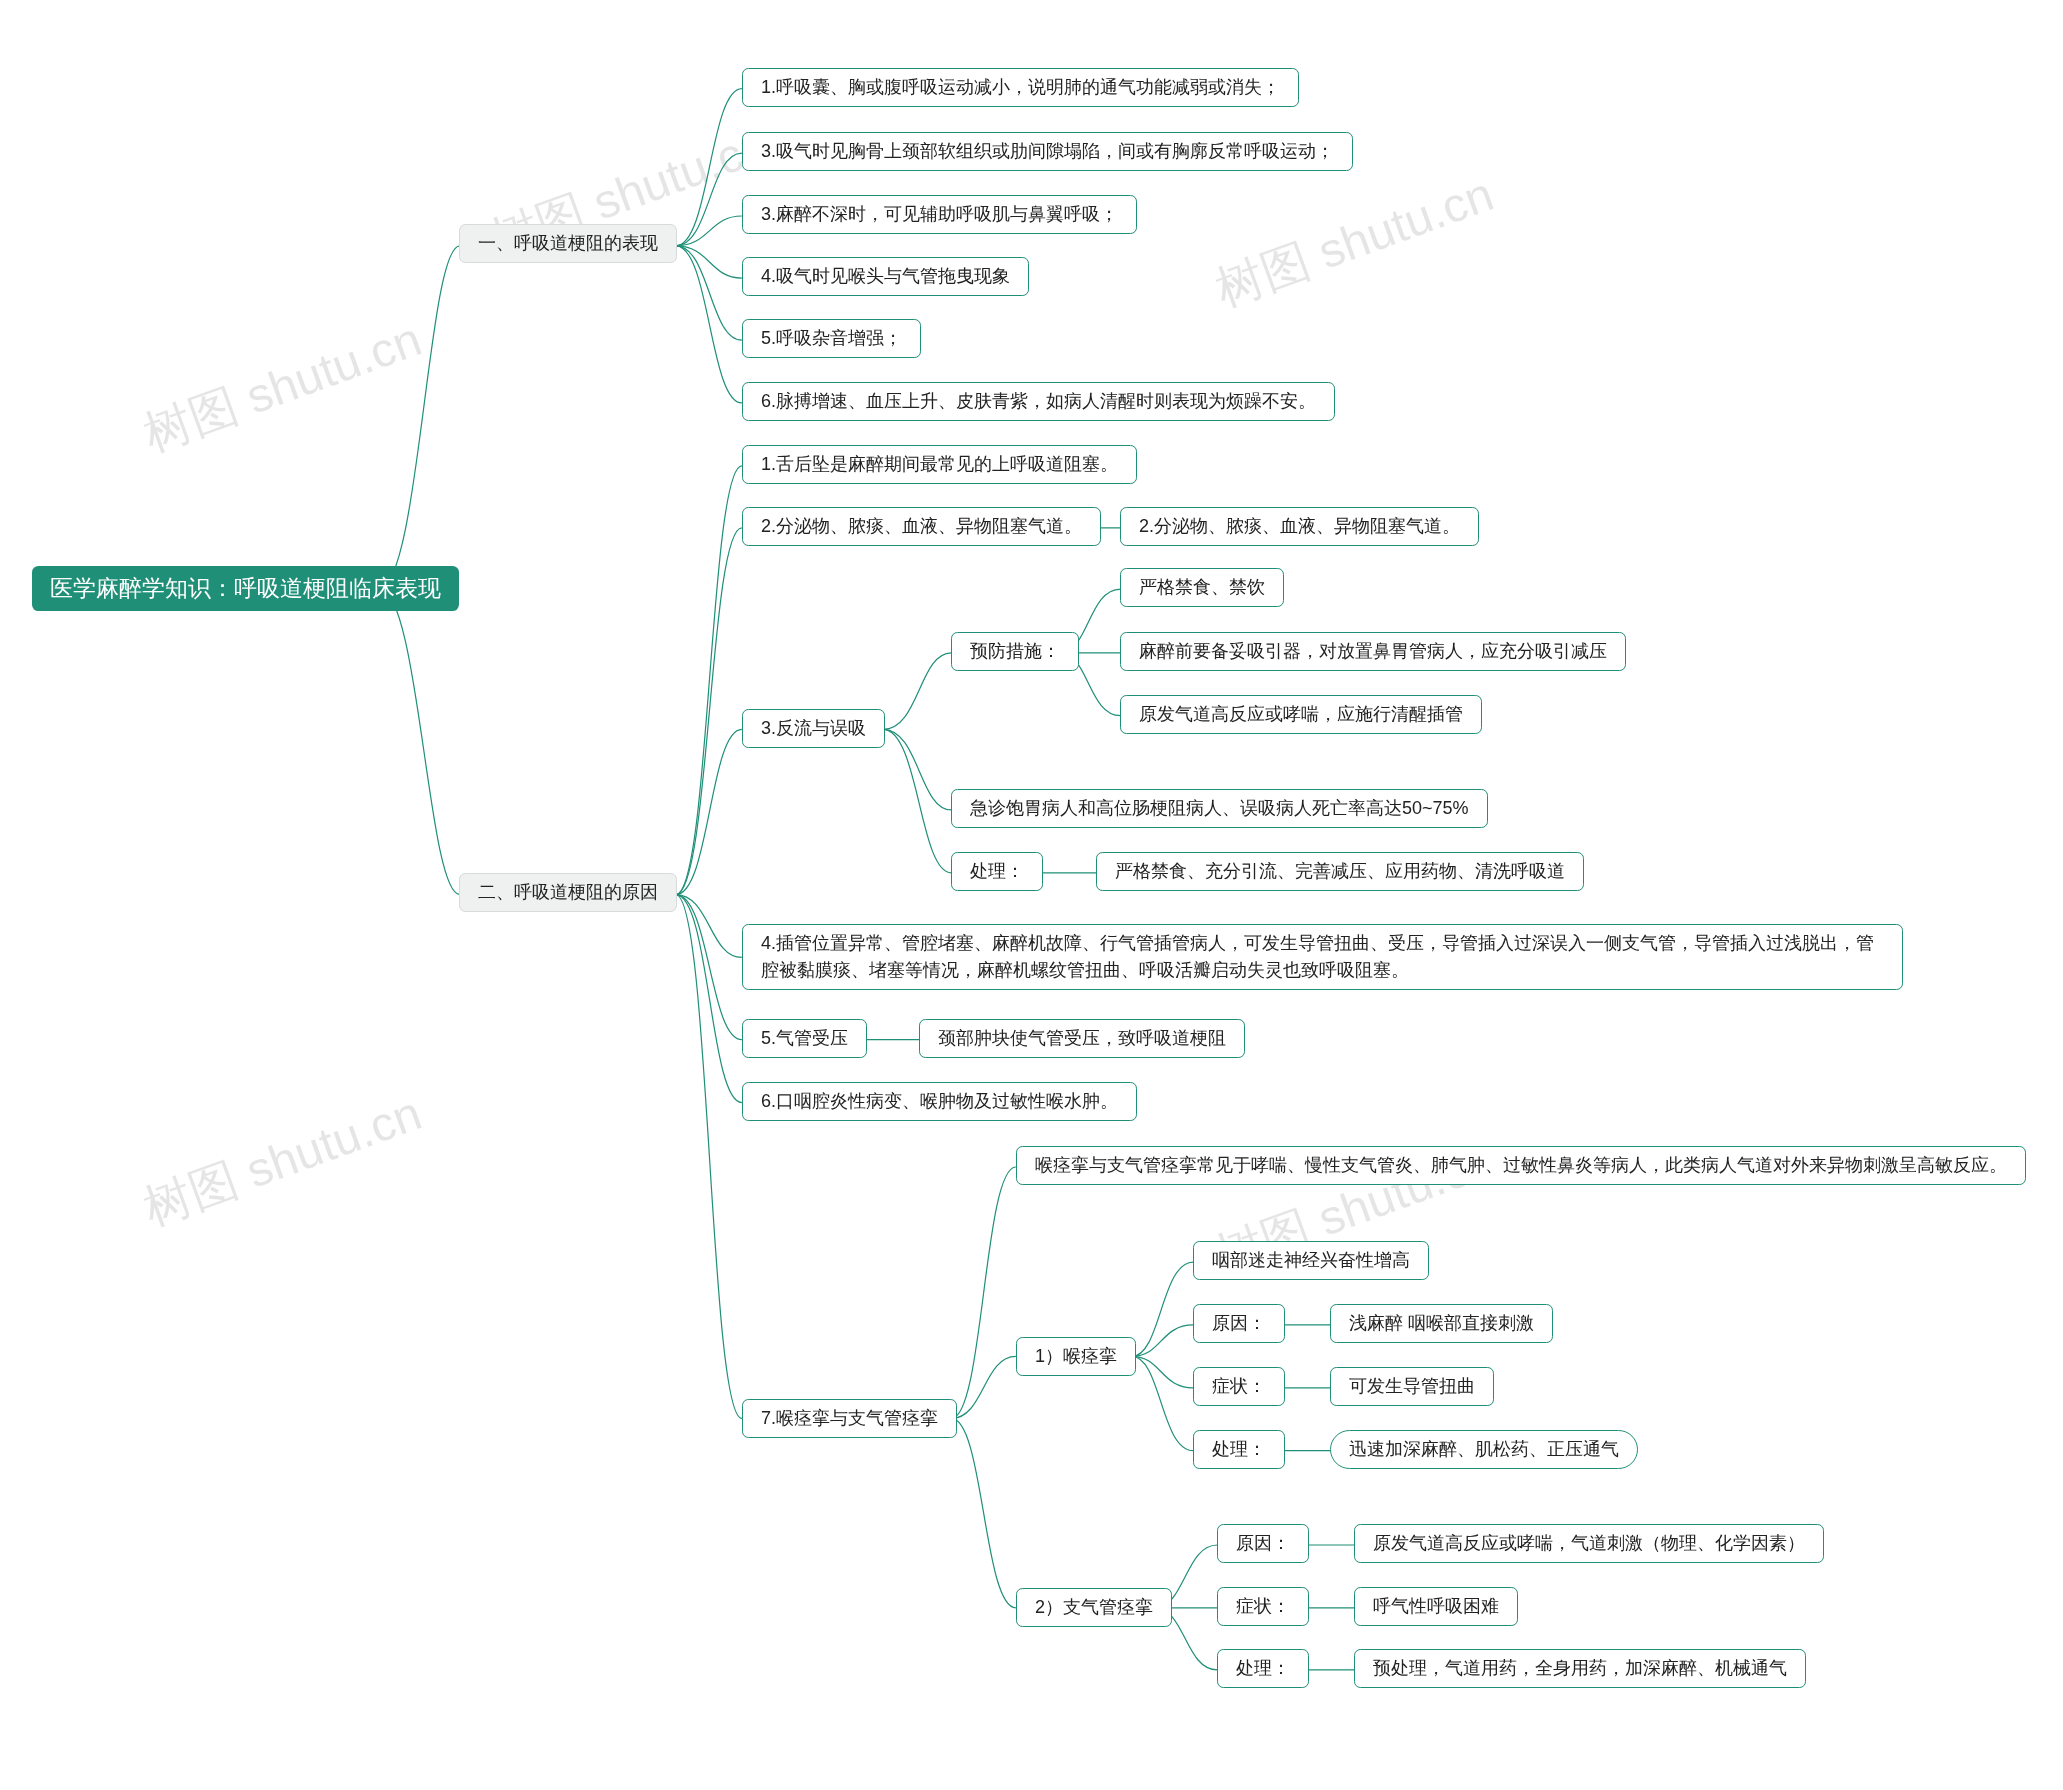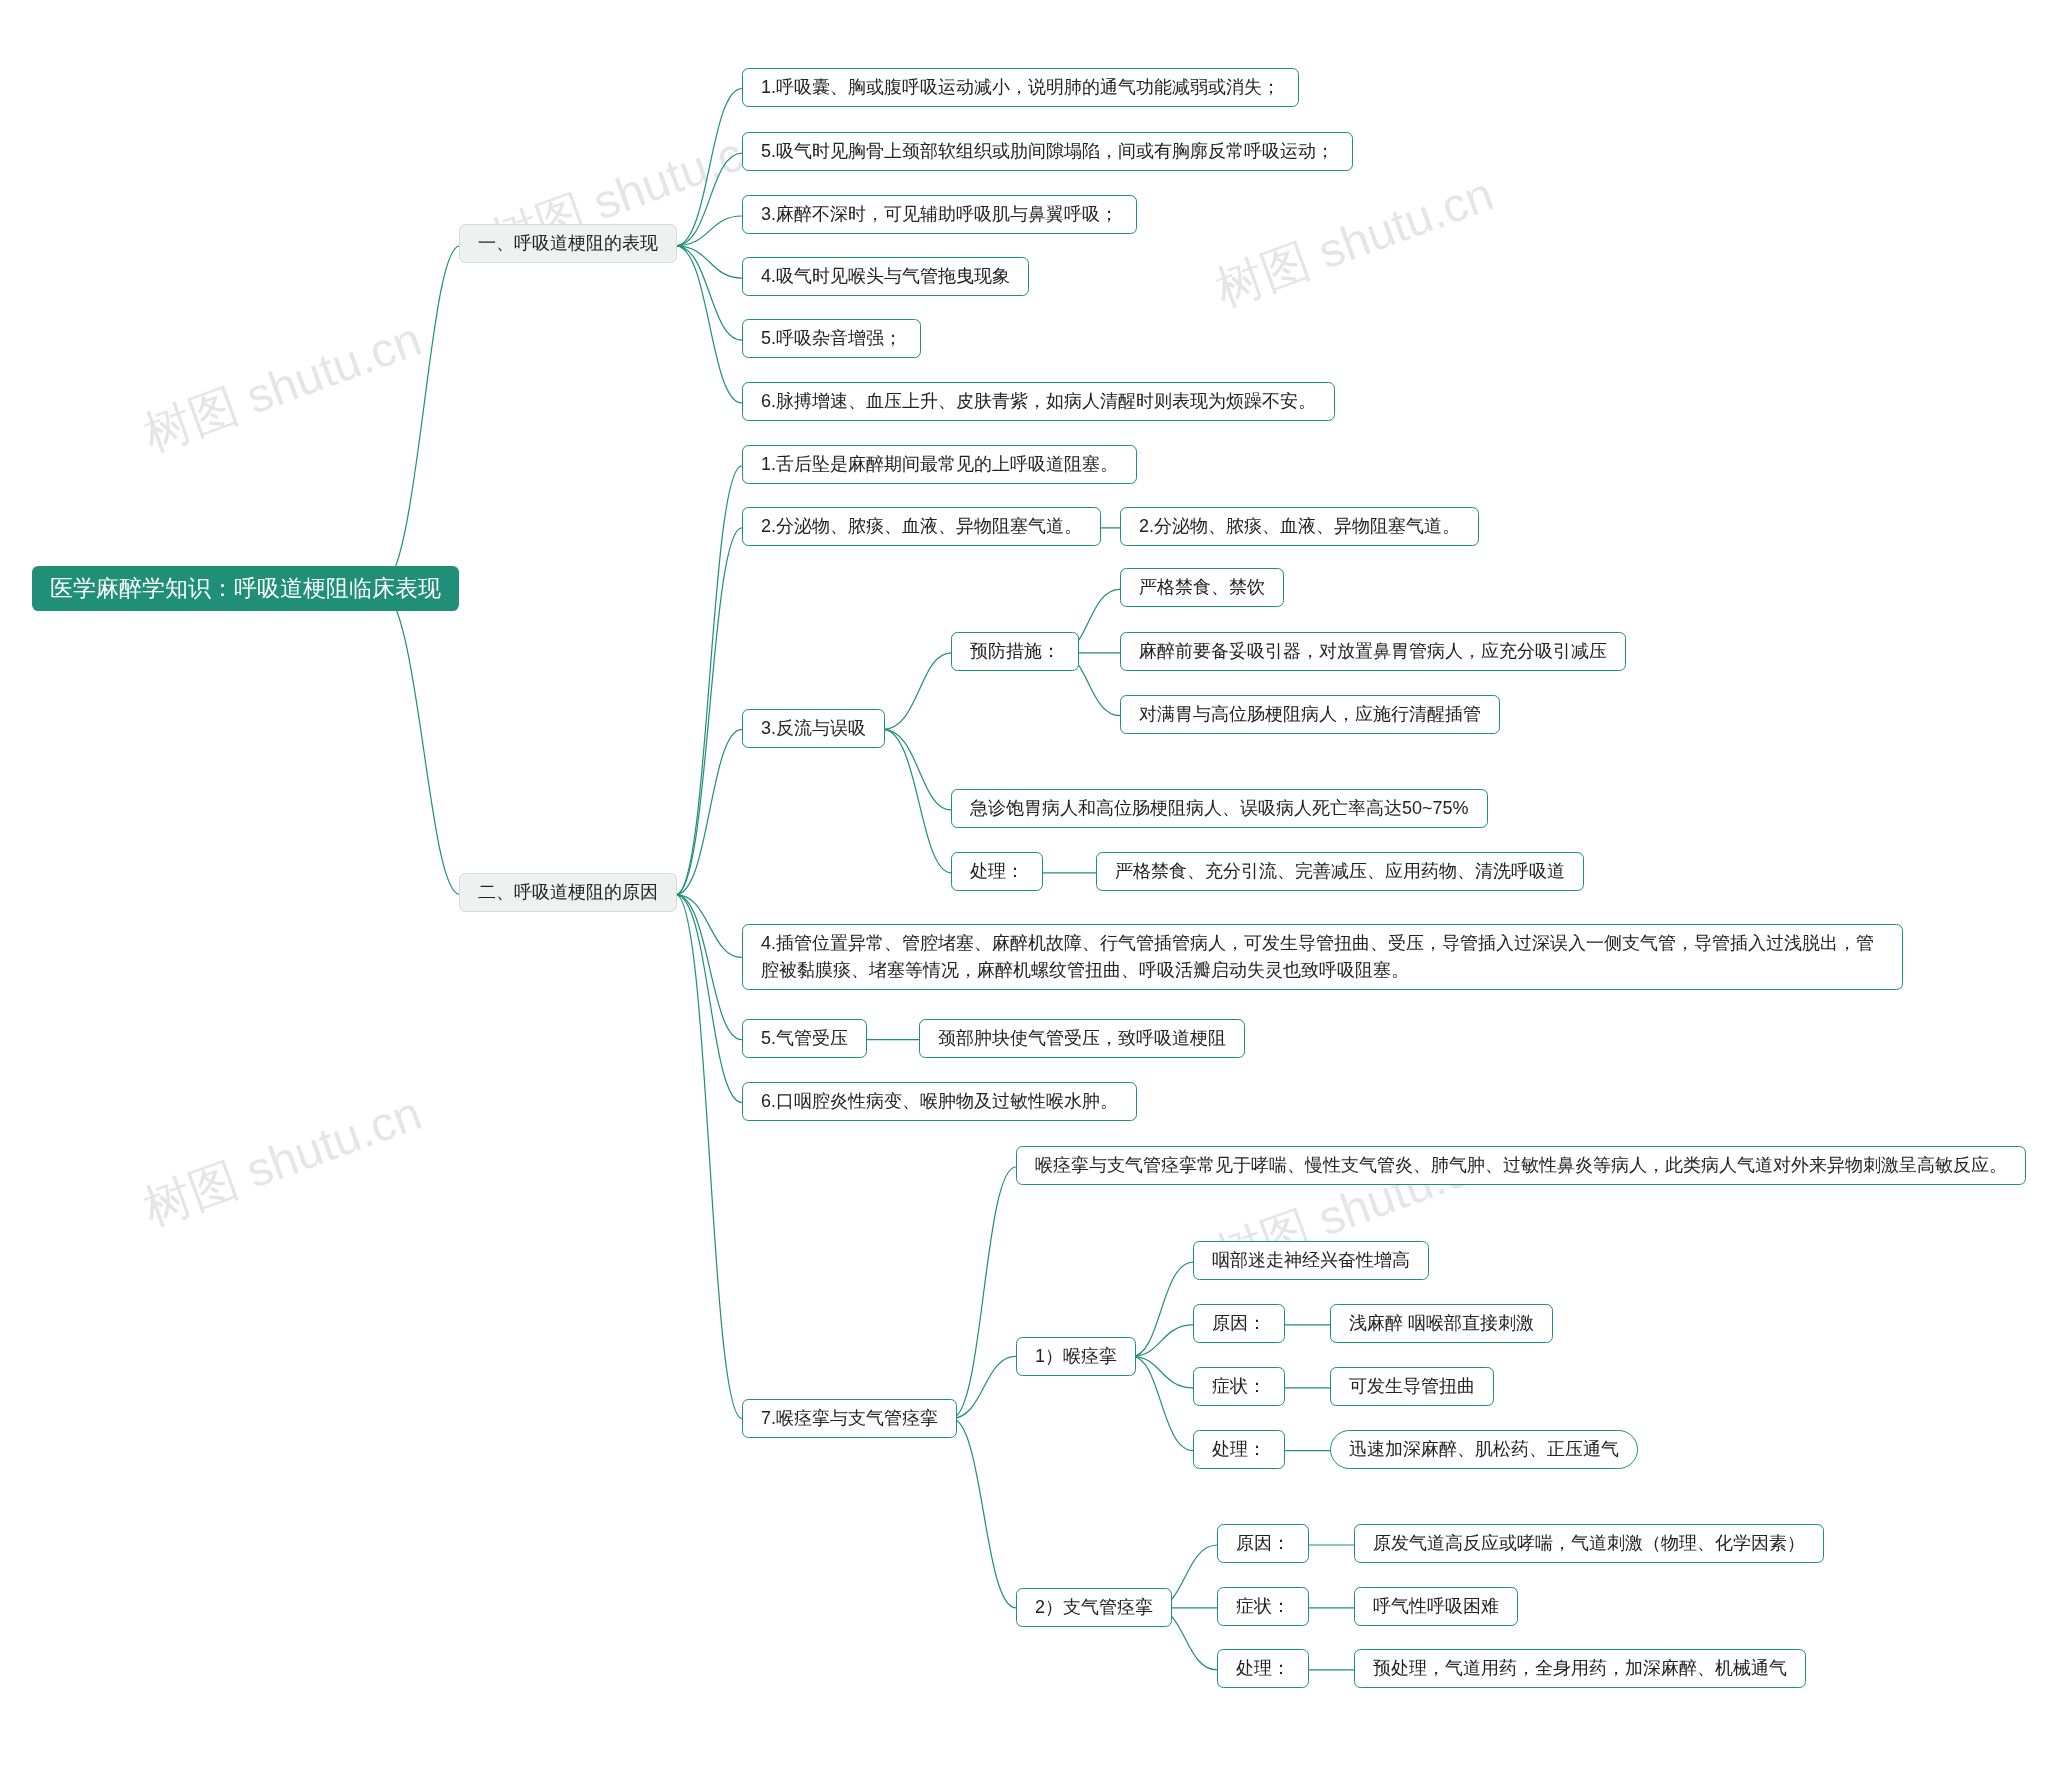--- a/index.html
+++ b/index.html
@@ -83,21 +83,21 @@
     <span>医学麻醉学知识：呼吸道梗阻临床表现</span>
   </div>
 
 <div class="node branch" style="left:459px; top:224px;">
     <span>一、呼吸道梗阻的表现</span>
   </div>
 <div class="node leaf" style="left:742px; top:68px;">
     <span>1.呼吸囊、胸或腹呼吸运动减小，说明肺的通气功能减弱或消失；</span>
   </div>
 <div class="node leaf" style="left:742px; top:132px;">
-    <span>5.吸气时见胸骨上颈部软组织或肋间隙塌陷，间或有胸廓反常呼吸运动；</span>
+    <span>3.吸气时见胸骨上颈部软组织或肋间隙塌陷，间或有胸廓反常呼吸运动；</span>
   </div>
 <div class="node leaf" style="left:742px; top:195px;">
     <span>3.麻醉不深时，可见辅助呼吸肌与鼻翼呼吸；</span>
   </div>
 <div class="node leaf" style="left:742px; top:257px;">
     <span>4.吸气时见喉头与气管拖曳现象</span>
   </div>
 <div class="node leaf" style="left:742px; top:319px;">
     <span>5.呼吸杂音增强；</span>
   </div>
@@ -126,21 +126,21 @@
 <div class="node leaf" style="left:951px; top:632px;">
     <span>预防措施：</span>
   </div>
 <div class="node leaf" style="left:1120px; top:568px;">
     <span>严格禁食、禁饮</span>
   </div>
 <div class="node leaf" style="left:1120px; top:632px;">
     <span>麻醉前要备妥吸引器，对放置鼻胃管病人，应充分吸引减压</span>
   </div>
 <div class="node leaf" style="left:1120px; top:695px;">
-    <span>对满胃与高位肠梗阻病人，应施行清醒插管</span>
+    <span>原发气道高反应或哮喘，应施行清醒插管</span>
   </div>
 <div class="node leaf" style="left:951px; top:789px;">
     <span>急诊饱胃病人和高位肠梗阻病人、误吸病人死亡率高达50~75%</span>
   </div>
 <div class="node leaf" style="left:951px; top:852px;">
     <span>处理：</span>
   </div>
 <div class="node leaf" style="left:1096px; top:852px;">
     <span>严格禁食、充分引流、完善减压、应用药物、清洗呼吸道</span>
   </div>

